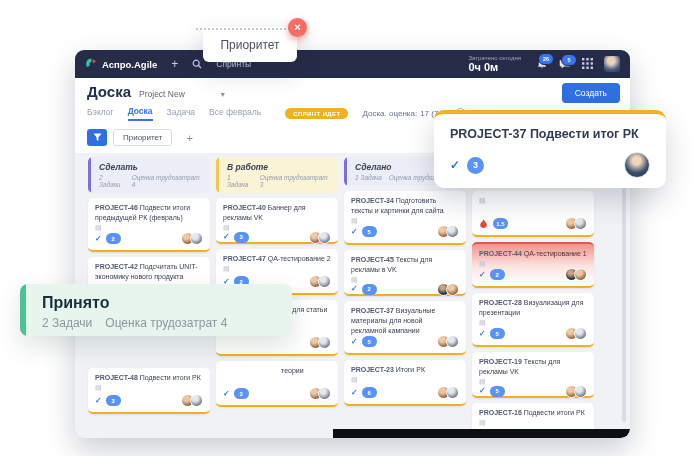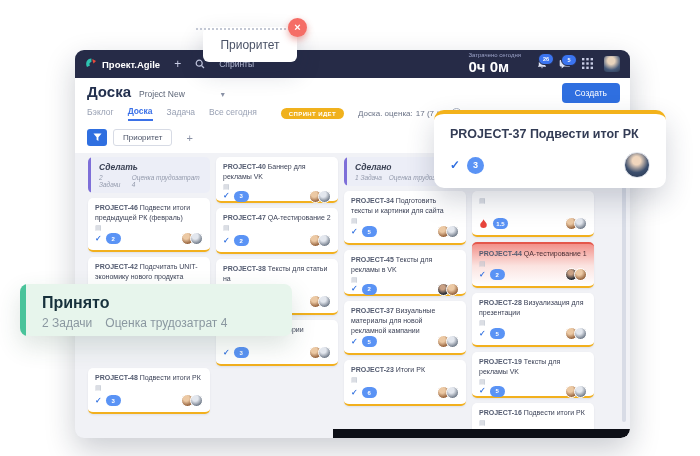--- a/index.html
+++ b/index.html
@@ -14,21 +14,21 @@
              border-bottom-right-radius:9px;}
 
   
   .nav{height:28px;background:#262b47;display:flex;align-items:center;padding:0 10px;flex:0 0 auto;}
   .brand{display:flex;align-items:center;gap:5px;color:#fff;font-size:9.5px;font-weight:700;}
   .navico{color:#c9cee6;font-size:12px;margin-left:14px;line-height:1;display:flex;align-items:center;}
   .navitem{color:#c9cee6;font-size:8.5px;margin-left:14px;}
   .nav-right{margin-left:auto;display:flex;align-items:center;gap:11px;}
   .time{display:flex;flex-direction:column;align-items:flex-start;line-height:1.1;margin-right:4px;}
   .time .tl{font-size:6px;color:#9aa1c6;}
-  .time .tv{font-size:15px;color:#fff;font-weight:700;}
+  .time .tv{font-size:11px;color:#fff;font-weight:700;}
   .ibadge{position:relative;display:flex;align-items:center;}
   .ibadge .bubble{position:absolute;top:-5px;right:-6px;min-width:10px;height:10px;border-radius:6px;
         background:#3b74f0;color:#fff;font-size:5.5px;display:flex;align-items:center;justify-content:center;
         padding:0 2px;border:1.5px solid #262b47;font-weight:700;}
   .nav-av{width:16px;height:16px;border-radius:3px;
         background:radial-gradient(circle at 45% 30%,#e8d3bc 25%,#45597a 65%,#2b3950 100%);}
 
   
   .head{background:#fff;padding:5px 12px 7px;flex:0 0 auto;position:relative;}
   .row1{display:flex;align-items:baseline;gap:8px;}
@@ -130,21 +130,21 @@
   <div class="window">
 
     <div class="nav">
       <div class="brand">
         <span>
           <svg width="12" height="12" viewBox="0 0 12 12">
               <path d="M2 10 C0 6.2 1.8 1.6 6.4 1.5 L6.4 5 C4.4 5.1 4 7 5 8.6 Z" fill="#2ec4b0"></path>
               <path d="M7.4 2 L11 4.1 L8.6 6.6 C7.8 5.1 7.4 3.5 7.4 2 Z" fill="#e84b3c"></path>
             </svg>
         </span>
-        <span>Проект.Agile</span>
+        <span>Аспро.Agile</span>
       </div>
       <span class="navico">+</span>
       <span class="navico">
         <svg width="10" height="10" viewBox="0 0 10 10">
             <circle cx="4.2" cy="4.2" r="3" fill="none" stroke="#c9cee6" stroke-width="1.2"></circle>
             <line x1="6.5" y1="6.5" x2="9" y2="9" stroke="#c9cee6" stroke-width="1.2"></line>
           </svg>
       </span>
       <span class="navitem">Спринты</span>
 
@@ -189,21 +189,21 @@
       <div class="row1">
         <span class="btitle">Доска</span>
         <span class="bproject">Project New</span>
         <span class="chev">▾</span>
       </div>
       <button class="create">Создать</button>
       <div class="row2">
         <span class="tab">Бэклог</span>
         <span class="tab active">Доска</span>
         <span class="tab">Задача</span>
-        <span class="tab">Все сегодня</span>
+        <span class="tab">Все февраль</span>
         <span class="sprint">СПРИНТ ИДЕТ</span>
         <span class="score">
           <span>Доска. оценка:</span>
           <span>17 (7 / 7)</span>
           <span class="info">i</span>
         </span>
       </div>
       <div class="row3">
         <button class="fbtn">
           <span>
@@ -259,20 +259,27 @@
               <span class="sbadge">3</span>
               <span class="avs">
                 <i class="av avA"></i>
                 <i class="av avB"></i>
               </span>
             </div>
         </div>
       </div>
 
       <div class="col">
+        <div class="colhead col-yel">
+          <div class="cname">В работе</div>
+          <div class="cmeta">
+              <span>1 Задача</span>
+              <span>Оценка трудозатрат 3</span>
+            </div>
+        </div>
         <div class="card">
           <div class="ctitle"><span class="cid">PROJECT-40</span> <span>Баннер для рекламы VK</span></div>
           <span class="dicon">▤</span>
           <div class="cfoot">
               <span class="chk">✓</span>
               <span class="sbadge">3</span>
               <span class="avs">
                 <i class="av avA"></i>
                 <i class="av avB"></i>
               </span>

